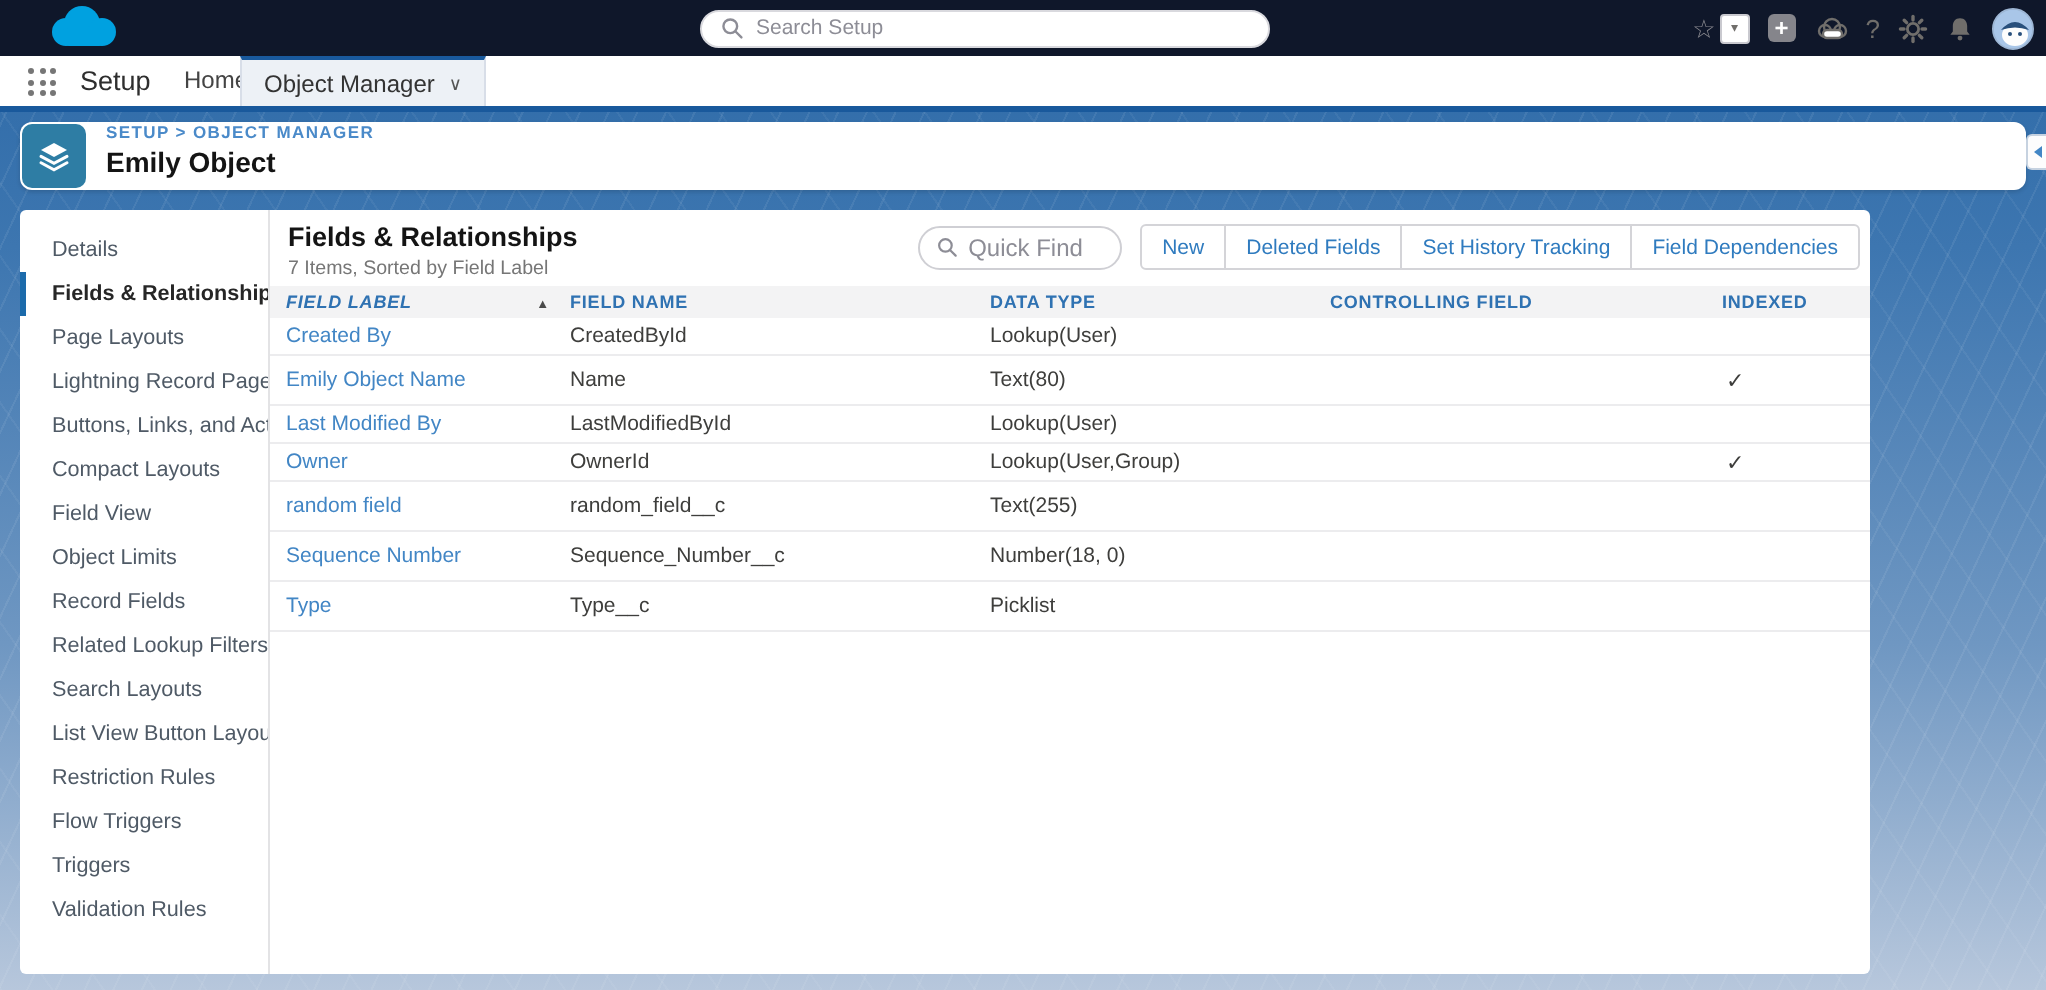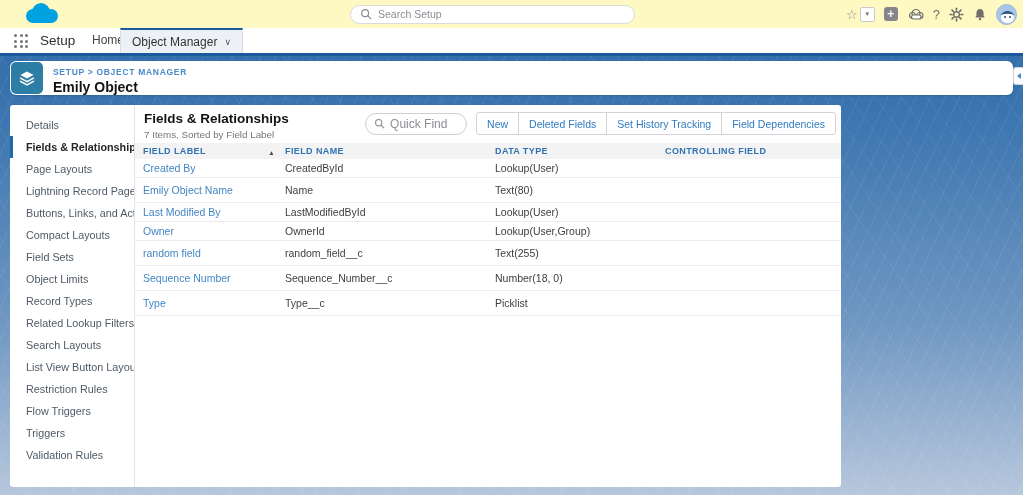--- a/index.html
+++ b/index.html
@@ -12,21 +12,21 @@
   body::before {
     content: "";
     position: absolute; inset: 0;
     background:
       repeating-linear-gradient(115deg, rgba(255,255,255,0.07) 0 1px, transparent 1px 13px),
       repeating-linear-gradient(55deg, rgba(255,255,255,0.05) 0 1px, transparent 1px 21px);
     pointer-events: none;
   }
 
   
-  .global-header { position: absolute; top: 0; left: 0; width: 1023px; height: 28px; background: #fef9c3; z-index: 3; }
+  .global-header { position: absolute; top: 0; left: 0; width: 1023px; height: 28px; background: #0f172a; z-index: 3; }
   .cloud-logo { position: absolute; left: 21px; top: 2px; width: 40px; height: 24px; }
   .gsearch { position: absolute; left: 350px; top: 4px; width: 285px; height: 19px; }
   .gsearch input {
     width: 100%; height: 100%; border: 1px solid #d9d9de; border-radius: 10px;
     padding: 0 8px 0 27px; font-size: 10.5px; color: #444; outline: none;
     font-family: "Liberation Sans", sans-serif;
   }
   .gsearch input::placeholder { color: #8d8d96; }
   .gsearch .mag { position: absolute; left: 10px; top: 3.5px; }
   .hicons { position: absolute; right: 6px; top: 0; height: 28px; display: flex; align-items: center; gap: 9px; color: #706e6b; }
@@ -47,34 +47,34 @@
   .tab-om {
     position: absolute; left: 120px; top: 0; height: 25px; padding: 0 11px;
     background: #edf1f6; border-top: 2px solid #19599c; border-left: 1px solid #d8dee8; border-right: 1px solid #d8dee8;
     display: flex; align-items: center; gap: 7px; font-size: 12px; color: #333; cursor: pointer;
   }
   .tab-om .chev { font-size: 9px; color: #555; }
 
   
   .page-header-card {
     position: absolute; left: 10px; top: 61px; width: 1003px; height: 34px; background: #fff;
-    border-radius: 6px; display: flex; align-items: flex-end; z-index: 2; box-shadow: 0 1px 2px rgba(0,0,0,0.15);
+    border-radius: 6px; display: flex; align-items: flex-start; z-index: 2; box-shadow: 0 1px 2px rgba(0,0,0,0.15);
   }
   .obj-icon { width: 32px; height: 32px; margin: 1px 10px 1px 1px; border-radius: 5px; background: #2e7da4; display: flex; align-items: center; justify-content: center; flex-shrink: 0; }
   .ph-breadcrumb { font-size: 8.5px; font-weight: bold; letter-spacing: 0.7px; color: #4a8ac9; cursor: pointer; }
   .ph-title { font-size: 14px; font-weight: bold; color: #141414; margin-top: 2px; }
   .edge-btn {
     position: absolute; right: 0; top: 67px; width: 10px; height: 18px; background: #fdfdfd;
     border: 1px solid #c6d2e0; border-right: none; border-radius: 3px 0 0 3px; z-index: 2;
     display: flex; align-items: center; justify-content: center; cursor: pointer;
   }
   .edge-btn i { width: 0; height: 0; border-top: 3px solid transparent; border-bottom: 3px solid transparent; border-right: 4px solid #4286c5; }
 
   
-  .main-card { position: absolute; left: 10px; top: 105px; width: 831px; height: 382px; background: #fff; border-radius: 3px; display: flex; z-index: 2; overflow: hidden; }
+  .main-card { position: absolute; left: 10px; top: 105px; width: 925px; height: 382px; background: #fff; border-radius: 3px; display: flex; z-index: 2; overflow: hidden; }
   .sidebar { width: 125px; flex-shrink: 0; border-right: 1px solid #e3e3e5; padding-top: 9px; }
   .side-item { padding: 5px 4px 5px 16px; font-size: 10.8px; color: #4f5a66; cursor: pointer; white-space: nowrap; overflow: hidden; }
   .side-item.active { font-weight: bold; color: #262626; border-left: 3px solid #1c6bab; padding-left: 13px; }
 
   .panel { flex: 1; min-width: 0; display: flex; flex-direction: column; }
   .panel-head { position: relative; height: 38px; flex-shrink: 0; }
   .p-title { position: absolute; left: 9px; top: 6px; font-size: 13.5px; font-weight: bold; color: #141414; }
   .p-sub { position: absolute; left: 9px; top: 24px; font-size: 9.8px; color: #767676; }
   .p-actions { position: absolute; right: 5px; top: 7px; display: flex; align-items: center; }
   .quick-find { position: relative; margin-right: 9px; }
@@ -87,21 +87,21 @@
   .btn-group { display: flex; align-items: center; }
   .btn-group button {
     height: 23px; padding: 0 10px; background: #fff; border: 1px solid #d4d4d8; color: #2f7bbf;
     font-size: 10.5px; font-family: "Liberation Sans", sans-serif; cursor: pointer; margin-left: -1px; white-space: nowrap;
   }
   .btn-group button:first-child { border-radius: 3px 0 0 3px; margin-left: 0; }
   .btn-group button:last-child { border-radius: 0 3px 3px 0; }
 
   .grid-cols { display: grid; grid-template-columns: 150px 210px 170px 196px 134px 1fr; align-items: center; }
   .thead { height: 16px; background: #f3f3f4; font-size: 9px; font-weight: bold; color: #2f72b2; letter-spacing: 0.4px; }
-  .thead .c0 { padding-left: 8px; display: flex; align-items: flex-end; cursor: pointer; }
+  .thead .c0 { padding-left: 8px; display: flex; align-items: flex-end; cursor: pointer; font-style: italic; }
   .thead .sort { margin-left: auto; margin-right: 10px; font-size: 6.5px; color: #4a4a4a; }
   .thead > div { cursor: pointer; }
   .trow { height: 19px; border-bottom: 1px solid #ececee; font-size: 10.5px; color: #3e3e3c; }
   .trow.tall { height: 25px; }
   .trow .c0 { padding-left: 8px; }
   .trow a { color: #4286c5; text-decoration: none; cursor: pointer; }
   .check { font-size: 11px; color: #3e3e3c; padding-left: 2px; }
   .menu-btn {
     width: 18px; height: 16px; border: 1px solid #d6d6da; border-radius: 3px; background: #fff; color: #7a7a80;
     font-size: 7px; display: flex; align-items: center; justify-content: center; cursor: pointer; padding: 0;
@@ -214,23 +214,23 @@
   </div>
 
 <div class="main-card">
   <div class="sidebar" id="sidebar-list">
       <div class="side-item">Details</div>
       <div class="side-item active">Fields &amp; Relationships</div>
       <div class="side-item">Page Layouts</div>
       <div class="side-item">Lightning Record Pages</div>
       <div class="side-item">Buttons, Links, and Actions</div>
       <div class="side-item">Compact Layouts</div>
-      <div class="side-item">Field Sets</div>
+      <div class="side-item">Field View</div>
       <div class="side-item">Object Limits</div>
-      <div class="side-item">Record Types</div>
+      <div class="side-item">Record Fields</div>
       <div class="side-item">Related Lookup Filters</div>
       <div class="side-item">Search Layouts</div>
       <div class="side-item">List View Button Layout</div>
       <div class="side-item">Restriction Rules</div>
       <div class="side-item">Flow Triggers</div>
       <div class="side-item">Triggers</div>
       <div class="side-item">Validation Rules</div>
     </div>
 
   <div class="panel">

